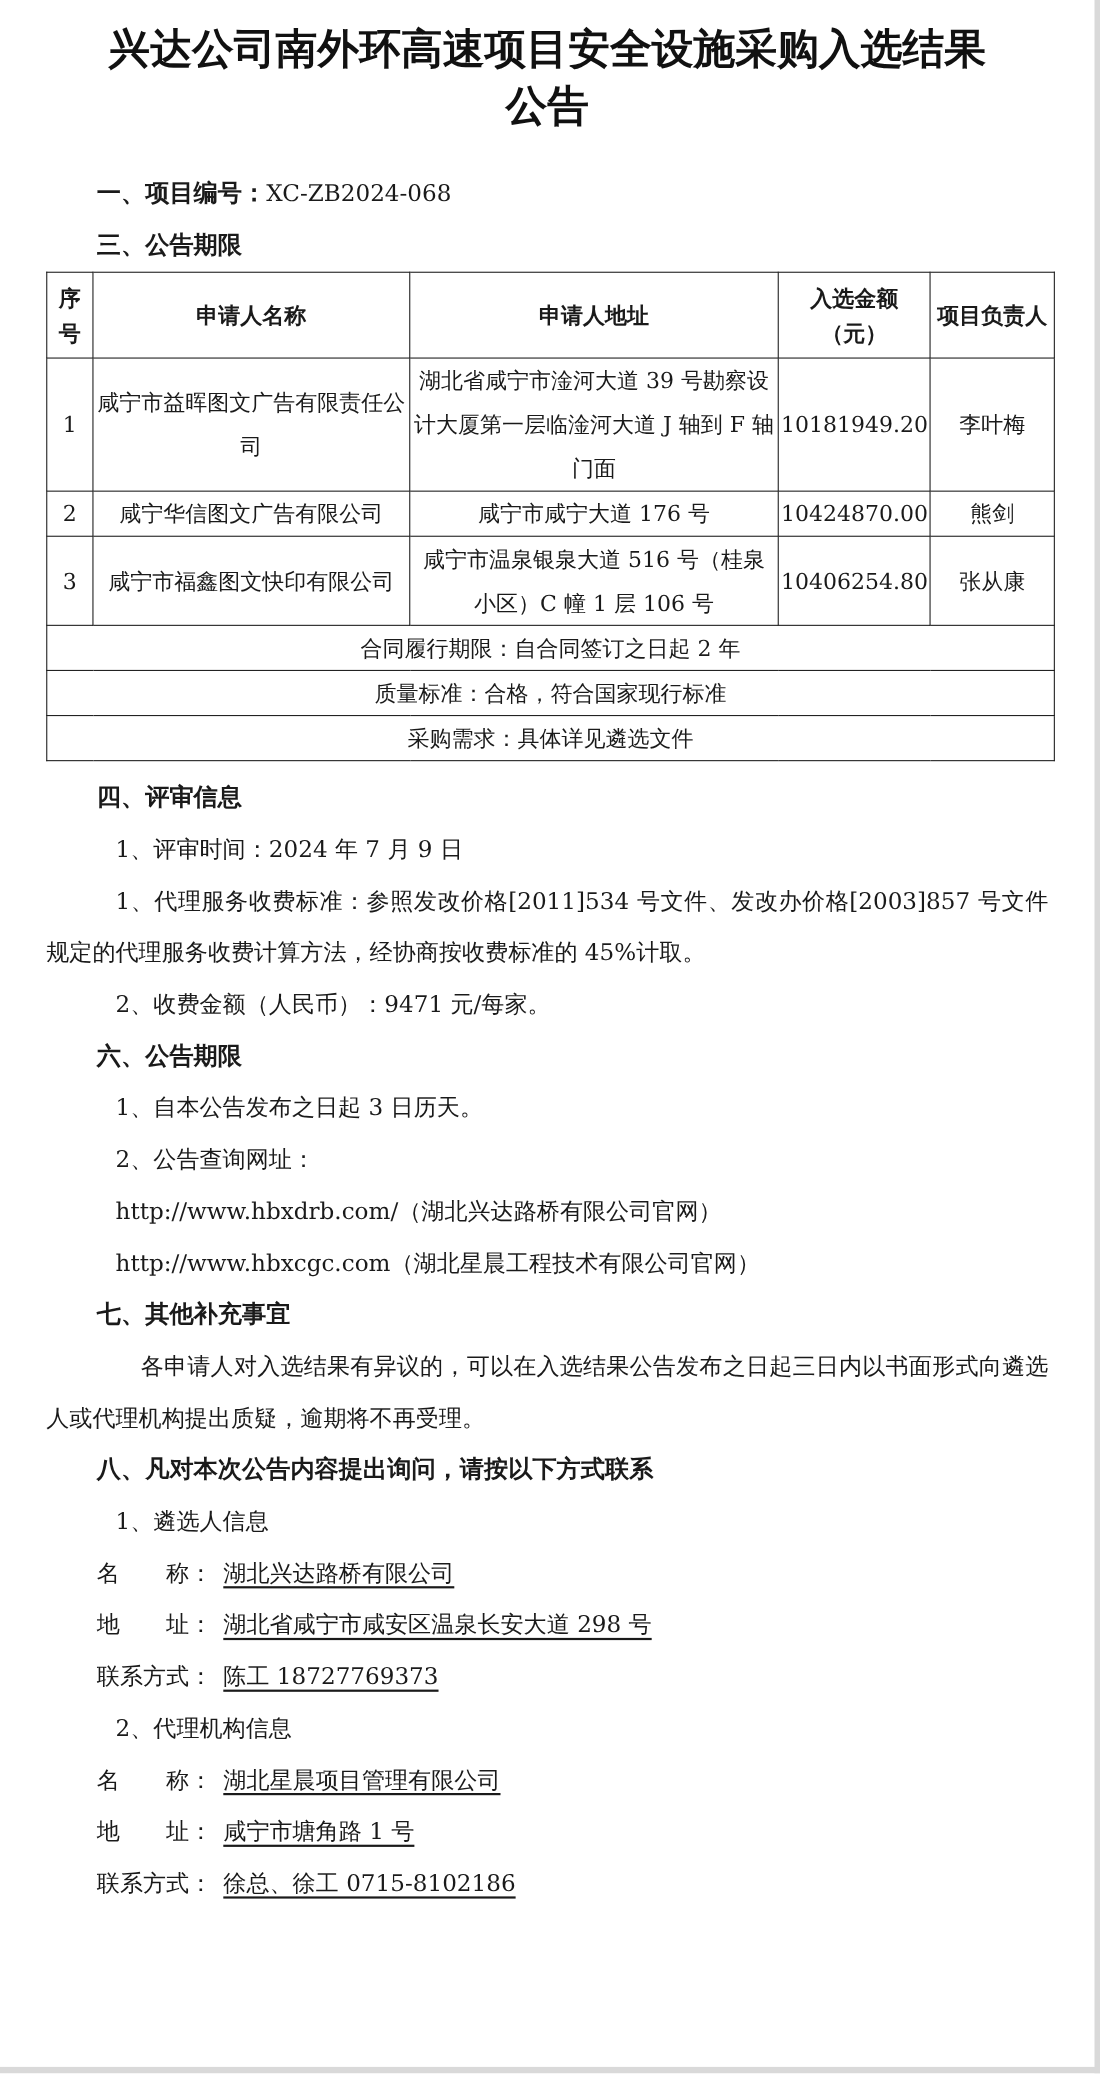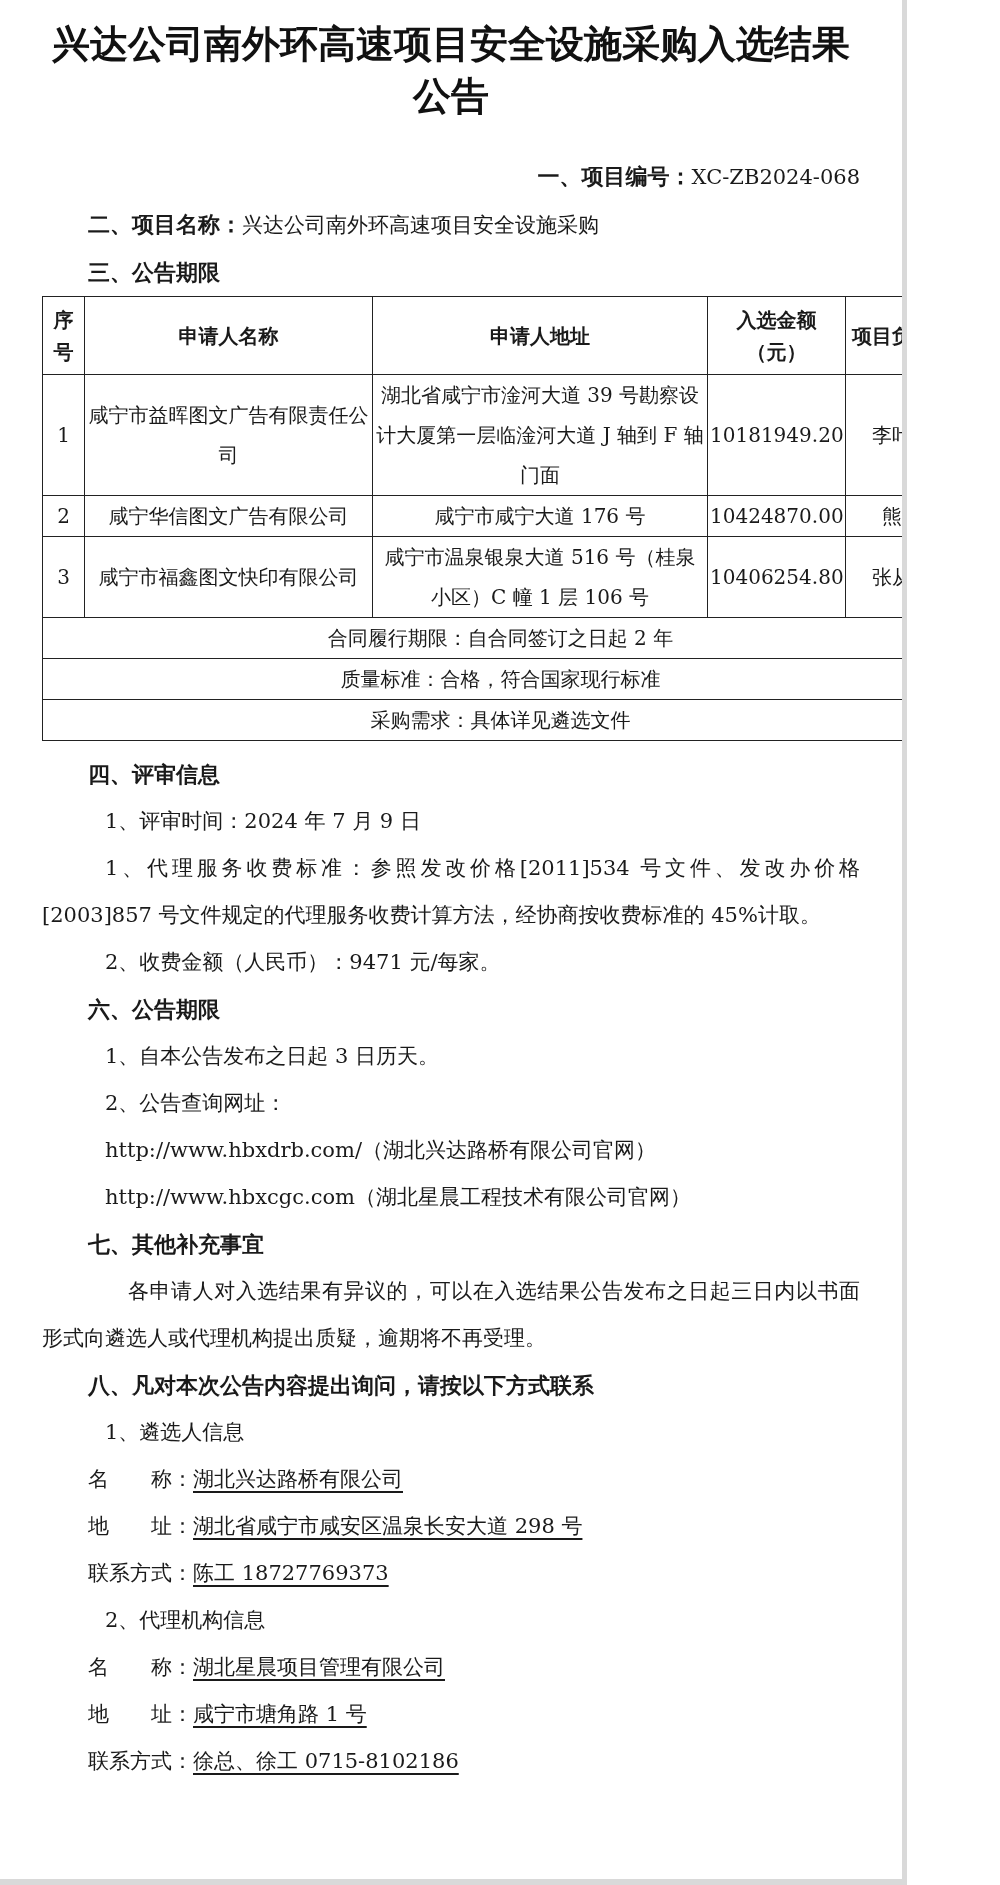--- a/index.html
+++ b/index.html
@@ -1,18 +1,18 @@
 <!DOCTYPE html>
 <html><head>
 <meta charset="utf-8">
 <style>
   html,body{margin:0;padding:0;background:#ffffff;}
   .page{
     position:relative;
-    width:907px;height:1885px;
+    width:1000px;height:1885px;
     box-sizing:border-box;
     background:#ffffff;
     color:#1a1a1a;
     font-family:"DejaVu Serif","Liberation Serif",serif;
     padding:0 42px;
     border-right:5px solid #d9d9d9;
     border-bottom:6px solid #d9d9d9;
     overflow:hidden;
   }
   .title{
@@ -37,29 +37,30 @@
     line-height:47px;
     padding-left:63px;
   }
   .flush{
     font-size:21px;
     line-height:47px;
     text-align:justify;
   }
   .indent1{text-indent:63px;}
   .indent2{text-indent:86px;}
-  .mt-first{margin-top:31px;text-align:right;}
+  .mt-first{margin-top:31px;}
   .contact{
     font-size:21px;
     line-height:47px;
     padding-left:46px;
   }
   .uv{
     text-decoration:underline;
     text-underline-offset:5px;
+    margin-left:10px;
   }
   table.sel{
     border-collapse:collapse;
     width:916px;
     table-layout:fixed;
     font-size:20px;
     color:#1a1a1a;
     border-radius:20px;
   }
   table.sel th,table.sel td{
@@ -94,21 +95,20 @@
 </style>
 </head>
 <body>
 
 <div class="page">
 
   <h1 class="title">兴达公司南外环高速项目安全设施采购入选结果公告</h1>
 
   <p class="h mt-first"><span>一、项目编号：</span><span class="val">XC-ZB2024-068</span></p>
 
-  <p class="h"><span>二、项目名称：</span><span class="val">兴达公司南外环高速项目安全设施采购</span></p>
 
   <p class="h">三、公告期限</p>
 
   <div class="tbl-wrap">
     <table class="sel">
       <colgroup>
         <col class="col-no">
           <col class="col-name">
           <col class="col-addr">
           <col class="col-amt">

